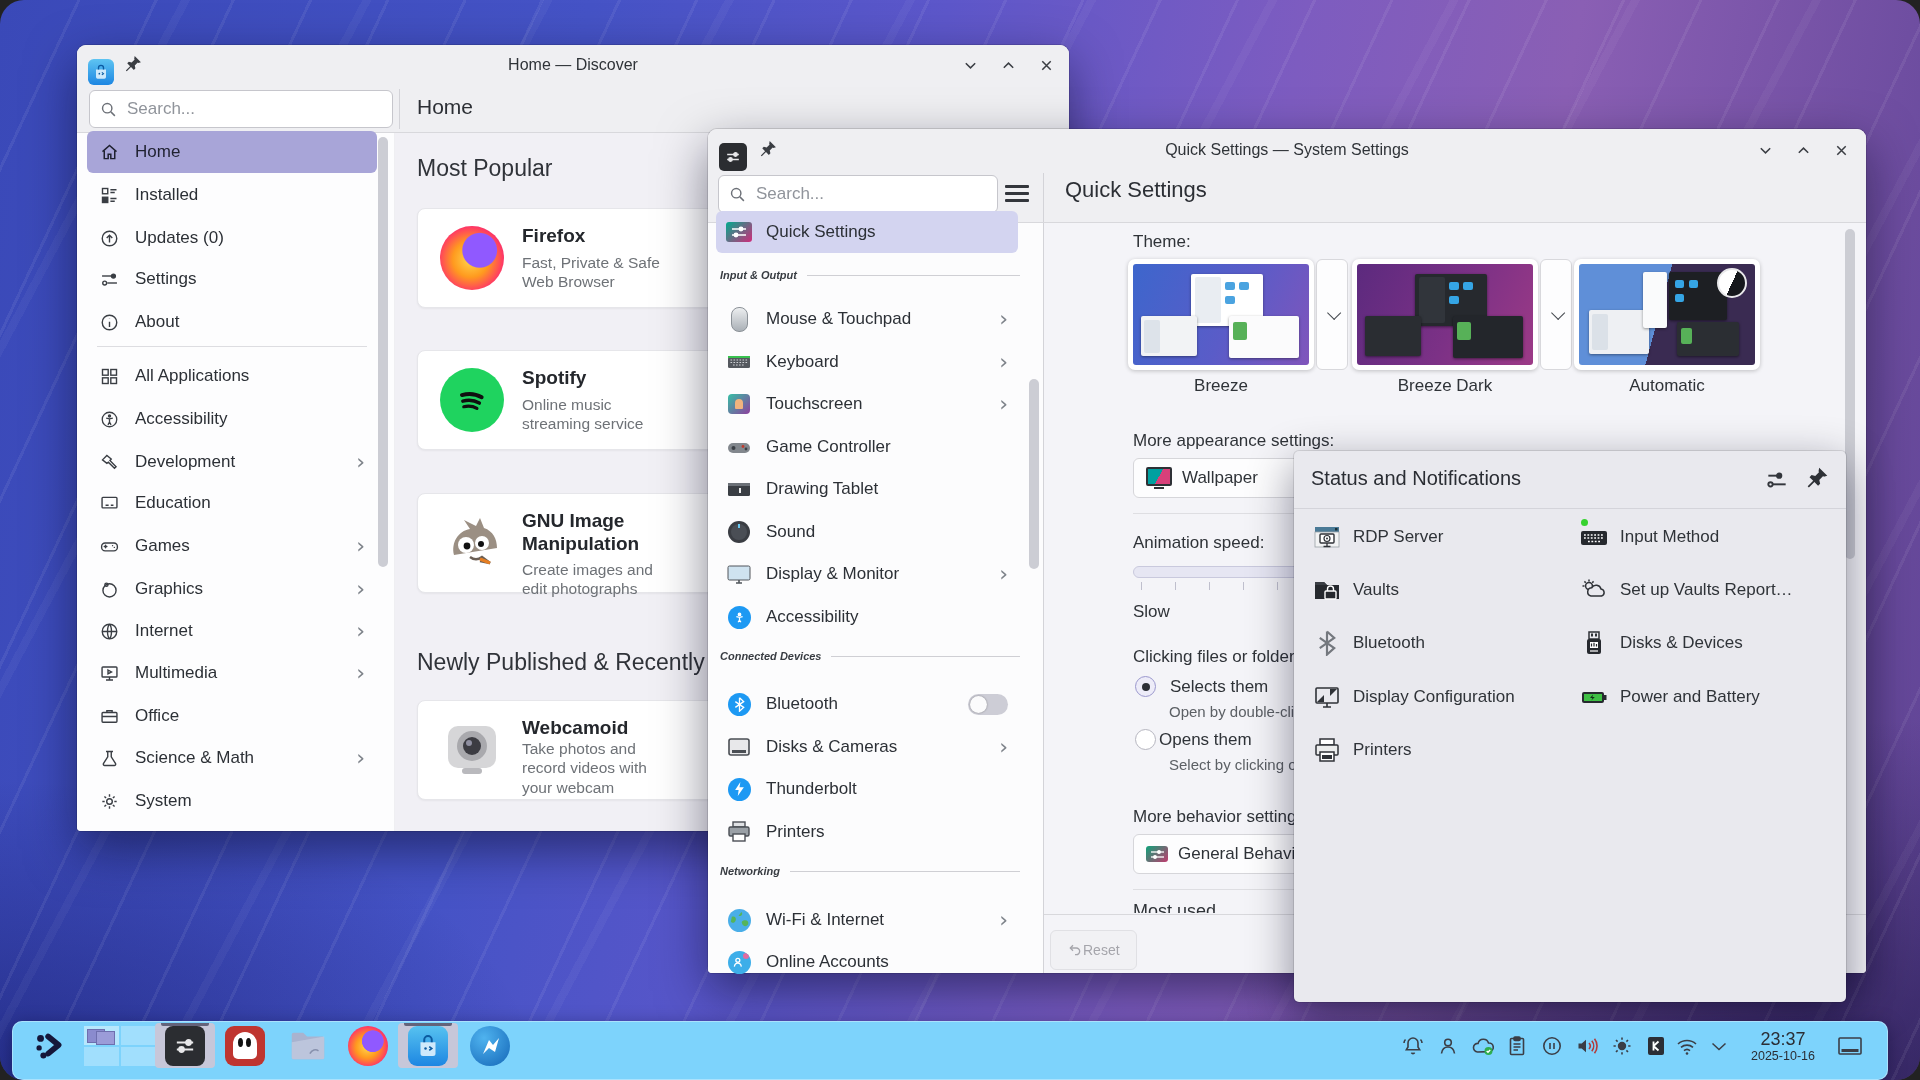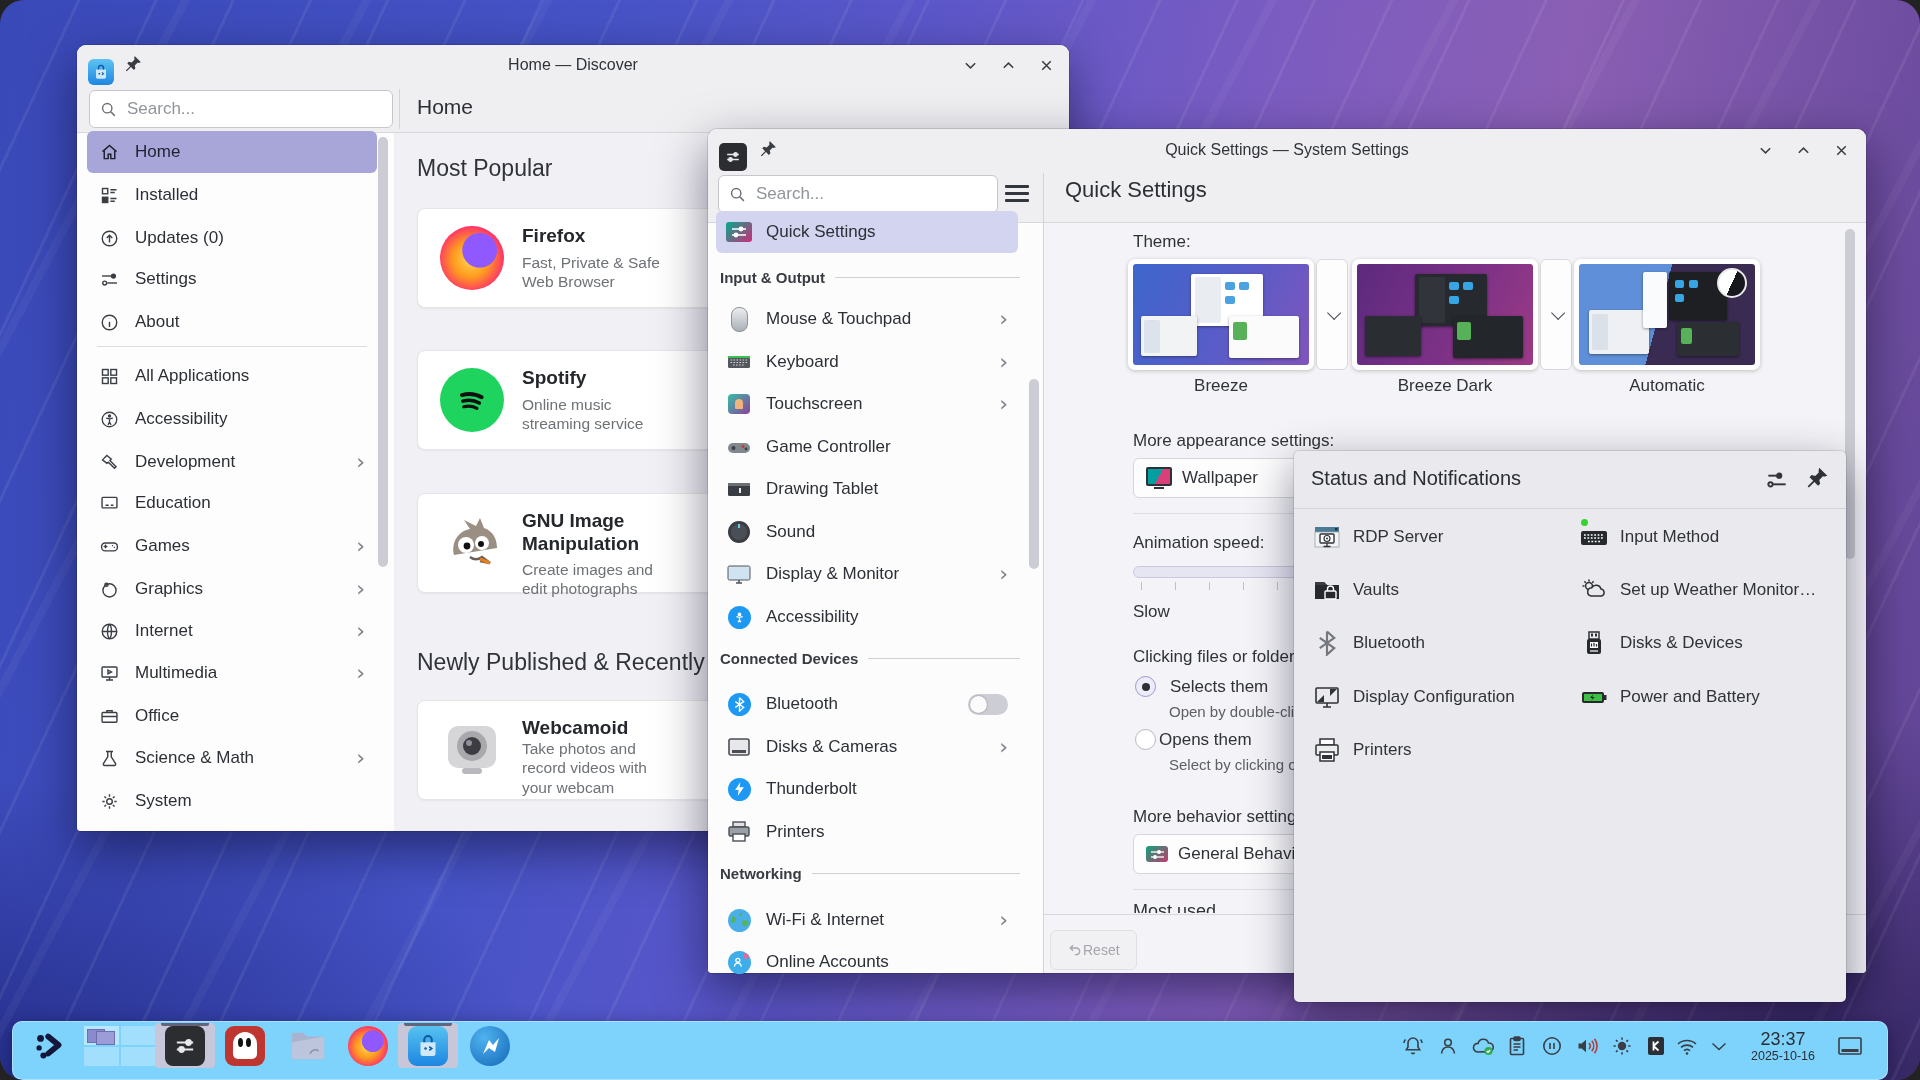--- a/index.html
+++ b/index.html
@@ -40,21 +40,21 @@
   .card .appicon{position:absolute;left:22px;top:17px;width:64px;height:64px;}
   .card .appname{position:absolute;left:104px;top:16px;font-size:19px;font-weight:700;color:#24272c;width:150px;line-height:1.2;}
   .card .appdesc{position:absolute;left:104px;top:44px;font-size:15.5px;color:#6e7277;width:152px;line-height:1.25;}
   .card.tall .appdesc{top:42px;}
   
   #settings{left:708px;top:129px;width:1158px;height:844px;}
   #settings .body-side{position:absolute;left:0;top:94px;width:335px;bottom:0;background:#fcfcfd;border-radius:0 0 0 4px;}
   #settings .body-main{position:absolute;left:336px;top:94px;right:0;bottom:0;background:#f4f4f8;border-radius:0 0 4px 0;}
   .srow{position:absolute;left:8px;width:302px;height:42px;border-radius:6px;display:flex;align-items:center;gap:14px;padding:0 10px;box-sizing:border-box;font-size:17px;color:#2c3036;}
   .srow.sel{background:#d3d4f0;}
-  .sghead{position:absolute;left:12px;width:300px;display:flex;align-items:center;font-size:15px;font-weight:700;color:#383c42;}
+  .sghead{position:absolute;left:12px;width:300px;display:flex;align-items:center;font-size:11px;font-weight:700;color:#383c42;font-style:italic;}
   .sghead::after{content:"";flex:1;height:1px;background:#cfcfd4;margin-left:10px;}
   .si{width:26px;height:26px;display:flex;align-items:center;justify-content:center;flex:none;}
   .label17{font-size:17px;color:#2f3338;}
   .toggle{width:40px;height:21px;border-radius:11px;background:#cdcdd6;position:relative;}
   .toggle::after{content:"";position:absolute;left:2px;top:2px;width:17px;height:17px;border-radius:50%;background:#fbfbfc;box-shadow:0 0 2px rgba(0,0,0,.4);}
   .tpwrap{position:absolute;display:flex;align-items:stretch;}
   .tp{width:176px;height:101px;background:#fff;border-radius:7px;box-shadow:0 1px 4px rgba(0,0,0,.22);padding:5px;box-sizing:content-box;}
   .tp .shot{position:relative;width:176px;height:101px;border-radius:3px;overflow:hidden;}
   .tchevbtn{width:30px;margin-left:2px;background:#fdfdfe;border:1px solid #d8d8dc;border-radius:6px;display:flex;align-items:center;justify-content:center;color:#44484e;}
   .cssx{width:9px;height:9px;border-right:1.8px solid currentColor;border-bottom:1.8px solid currentColor;transform:rotate(45deg) translateY(-3px);}
@@ -750,21 +750,21 @@
       <span class="plabel">Input Method</span>
     </div>
     <div class="pitem" style="left:286px;top:122px;">
       <span class="pic">
         <svg width="28" height="28" viewBox="0 0 28 28" fill="none" stroke="#2f3237" stroke-width="1.5">
             <circle cx="9" cy="10" r="3.4"></circle>
             <path d="M9 3.5v2M9 14.5v2M2.5 10h2M13.5 10h2M4.4 5.4l1.4 1.4M12.2 13.2l1.4 1.4M13.6 5.4l-1.4 1.4"></path>
             <path d="M11 20a4.2 4.2 0 0 1 .8-8.3A5 5 0 0 1 21 13a3.6 3.6 0 0 1 .6 7z" fill="#e9e9ee"></path>
           </svg>
       </span>
-      <span class="plabel">Set up Weather Monitor…</span>
+      <span class="plabel">Set up Vaults Report…</span>
     </div>
     <div class="pitem" style="left:286px;top:175px;">
       <span class="pic">
         <svg width="28" height="28" viewBox="0 0 28 28">
             <rect x="9" y="3" width="10" height="7" fill="none" stroke="#2f3237" stroke-width="1.5"></rect>
             <rect x="11" y="4.5" width="2" height="3" fill="#2f3237"></rect>
             <rect x="15" y="4.5" width="2" height="3" fill="#2f3237"></rect>
             <rect x="7" y="10" width="14" height="15" rx="2" fill="#26292e"></rect>
             <rect x="10" y="13" width="8" height="6" fill="#fff"></rect>
             <path d="M11.5 14.5v3M14 13.8v3.7M16.5 15v2.5" stroke="#26292e" stroke-width="1.2"></path>

